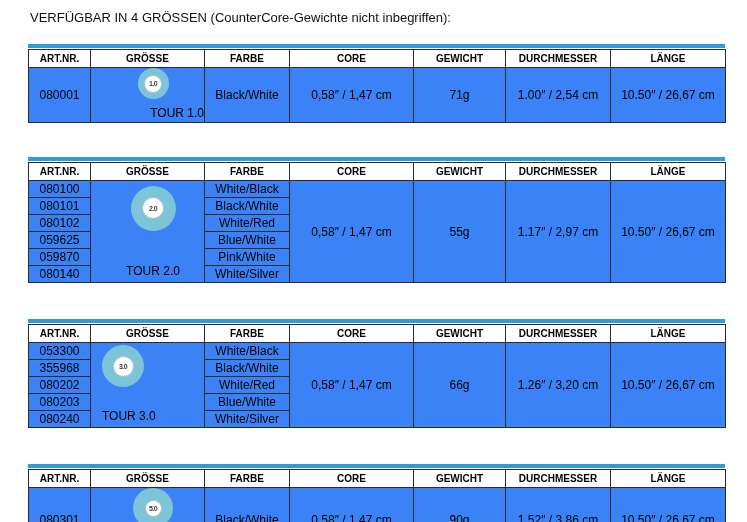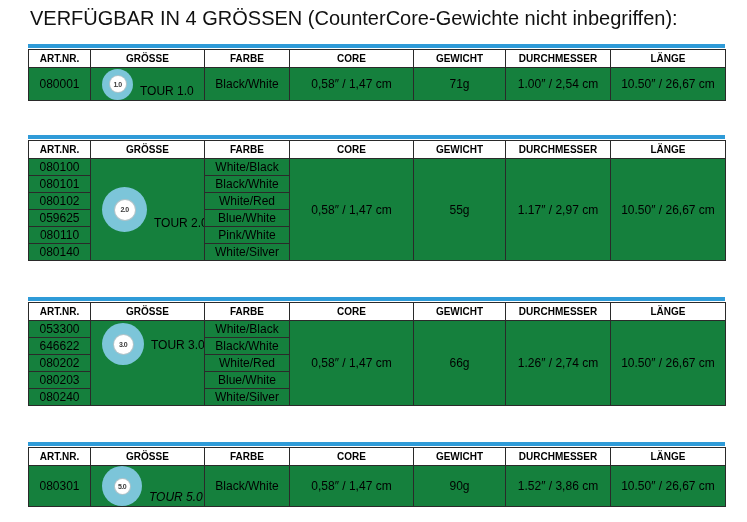--- a/index.html
+++ b/index.html
@@ -11,21 +11,21 @@
   }
   .page {
     width: 747px;
     height: 522px;
     box-sizing: border-box;
     padding: 9px 22px 0 28px;
     overflow: hidden;
     background: #fff;
   }
   .doc-title {
-    font-size: 20px;
+    font-size: 13px;
     line-height: 18px;
     margin: 0 0 17px 2px;
     color: #111;
   }
   .spec-block {
     width: 697px;
     border-top: 4px solid var(--accent, #2f9bd8);
     padding-top: 1px;
   }
   .spec-block.mb1 { margin-bottom: 34px; }
@@ -49,37 +49,38 @@
     font-size: 10px;
     font-weight: bold;
     text-align: center;
     vertical-align: middle;
     background: #fff;
   }
   table.spec td {
     font-size: 12px;
     text-align: center;
     vertical-align: middle;
-    background: #15803d;
+    background: #3b82f6;
   }
   td.art { text-align: right; padding-right: 7px; }
   .t1 td.art, .t1 td.farbe { height: 32px; }
   .t2 td.art, .t2 td.farbe { height: 16px; margin-left: 8px; }
   .t3 td.art, .t3 td.farbe { height: 16px; }
   .t4 td.art, .t4 td.farbe { height: 40px; }
 
   
   .size-cell {
     display: flex;
     align-items: center;
     justify-content: flex-start;
     gap: 7px;
     padding-left: 11px;
     height: 100%;
     box-sizing: border-box;
+    flex-direction: column;
   }
   .size-icon {
     border-radius: 50%;
     background: var(--icon-blue, #7cc5d9);
     display: flex;
     align-items: center;
     justify-content: center;
     flex: none;
   }
   .size-core {
@@ -209,21 +210,21 @@
         </tr>
         <tr>
           <td class="art">080102</td>
           <td class="farbe">White/Red</td>
         </tr>
         <tr>
           <td class="art">059625</td>
           <td class="farbe">Blue/White</td>
         </tr>
         <tr>
-          <td class="art">080110</td>
+          <td class="art">059870</td>
           <td class="farbe">Pink/White</td>
         </tr>
         <tr>
           <td class="art">080140</td>
           <td class="farbe">White/Silver</td>
         </tr>
       </tbody>
     </table>
   </section>
 
@@ -256,25 +257,25 @@
             <div class="size-cell">
               <span class="size-icon">
                   <span class="size-core">3.0</span>
                 </span>
               <span class="size-label">TOUR 3.0</span>
             </div>
           </td>
           <td class="farbe">White/Black</td>
           <td rowspan="5">0,58″ / 1,47 cm</td>
           <td rowspan="5">66g</td>
-          <td rowspan="5">1.26″ / 2,74 cm</td>
+          <td rowspan="5">1.26″ / 3,20 cm</td>
           <td rowspan="5">10.50″ / 26,67 cm</td>
         </tr>
         <tr>
-          <td class="art">646622</td>
+          <td class="art">355968</td>
           <td class="farbe">Black/White</td>
         </tr>
         <tr>
           <td class="art">080202</td>
           <td class="farbe">White/Red</td>
         </tr>
         <tr>
           <td class="art">080203</td>
           <td class="farbe">Blue/White</td>
         </tr>

